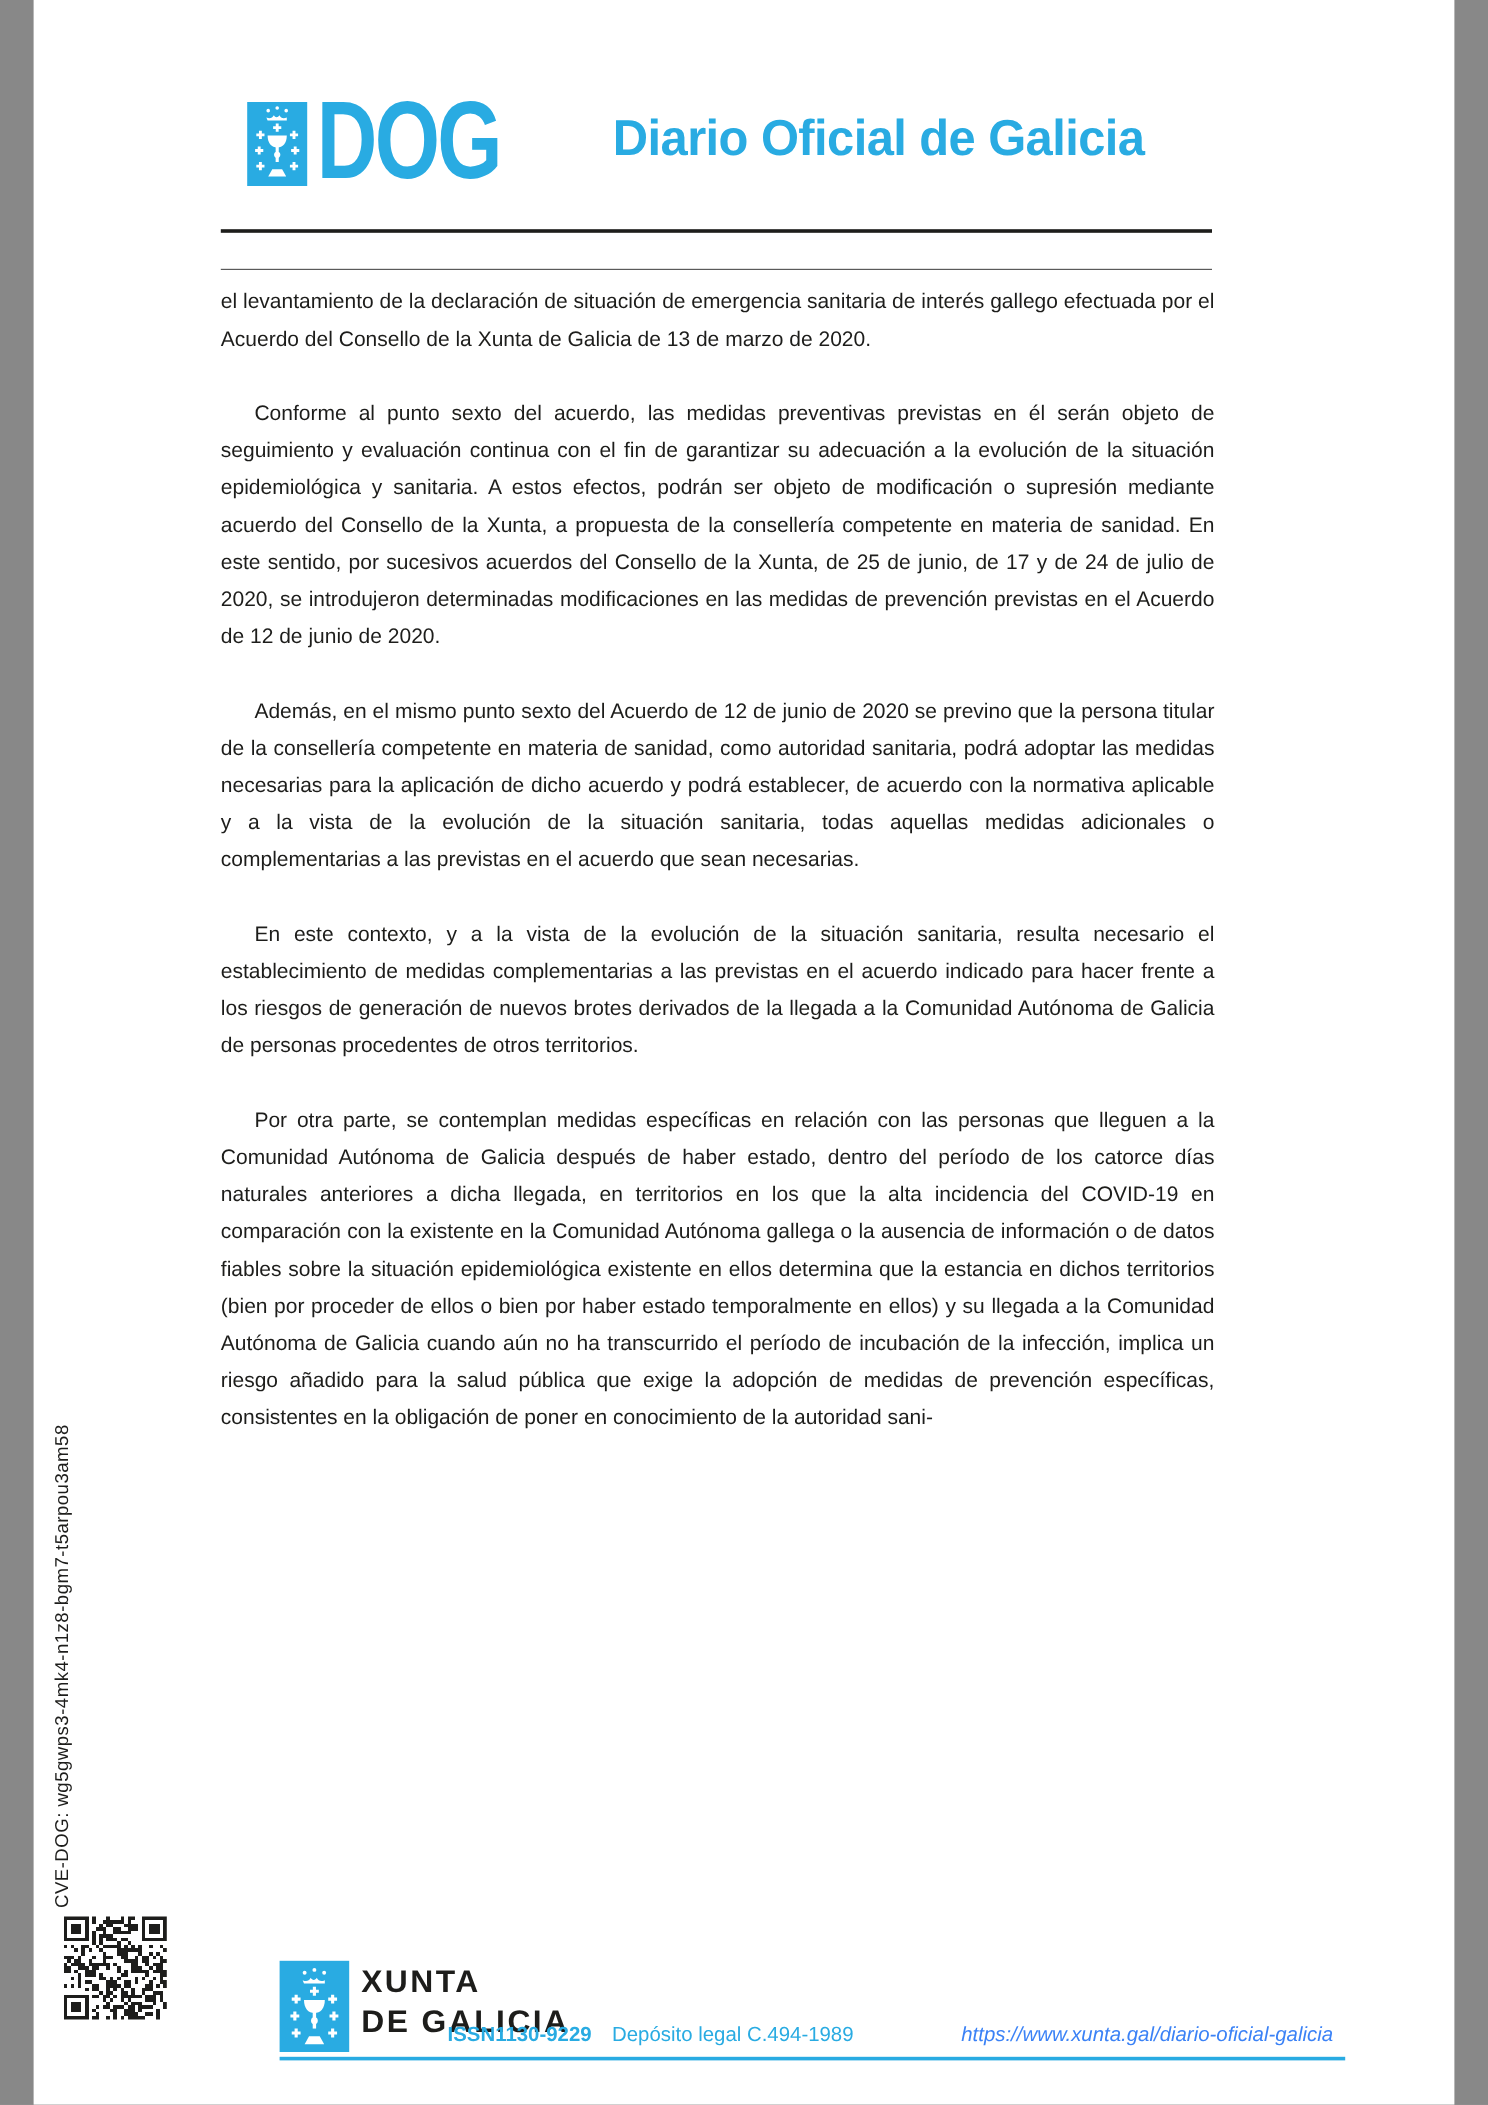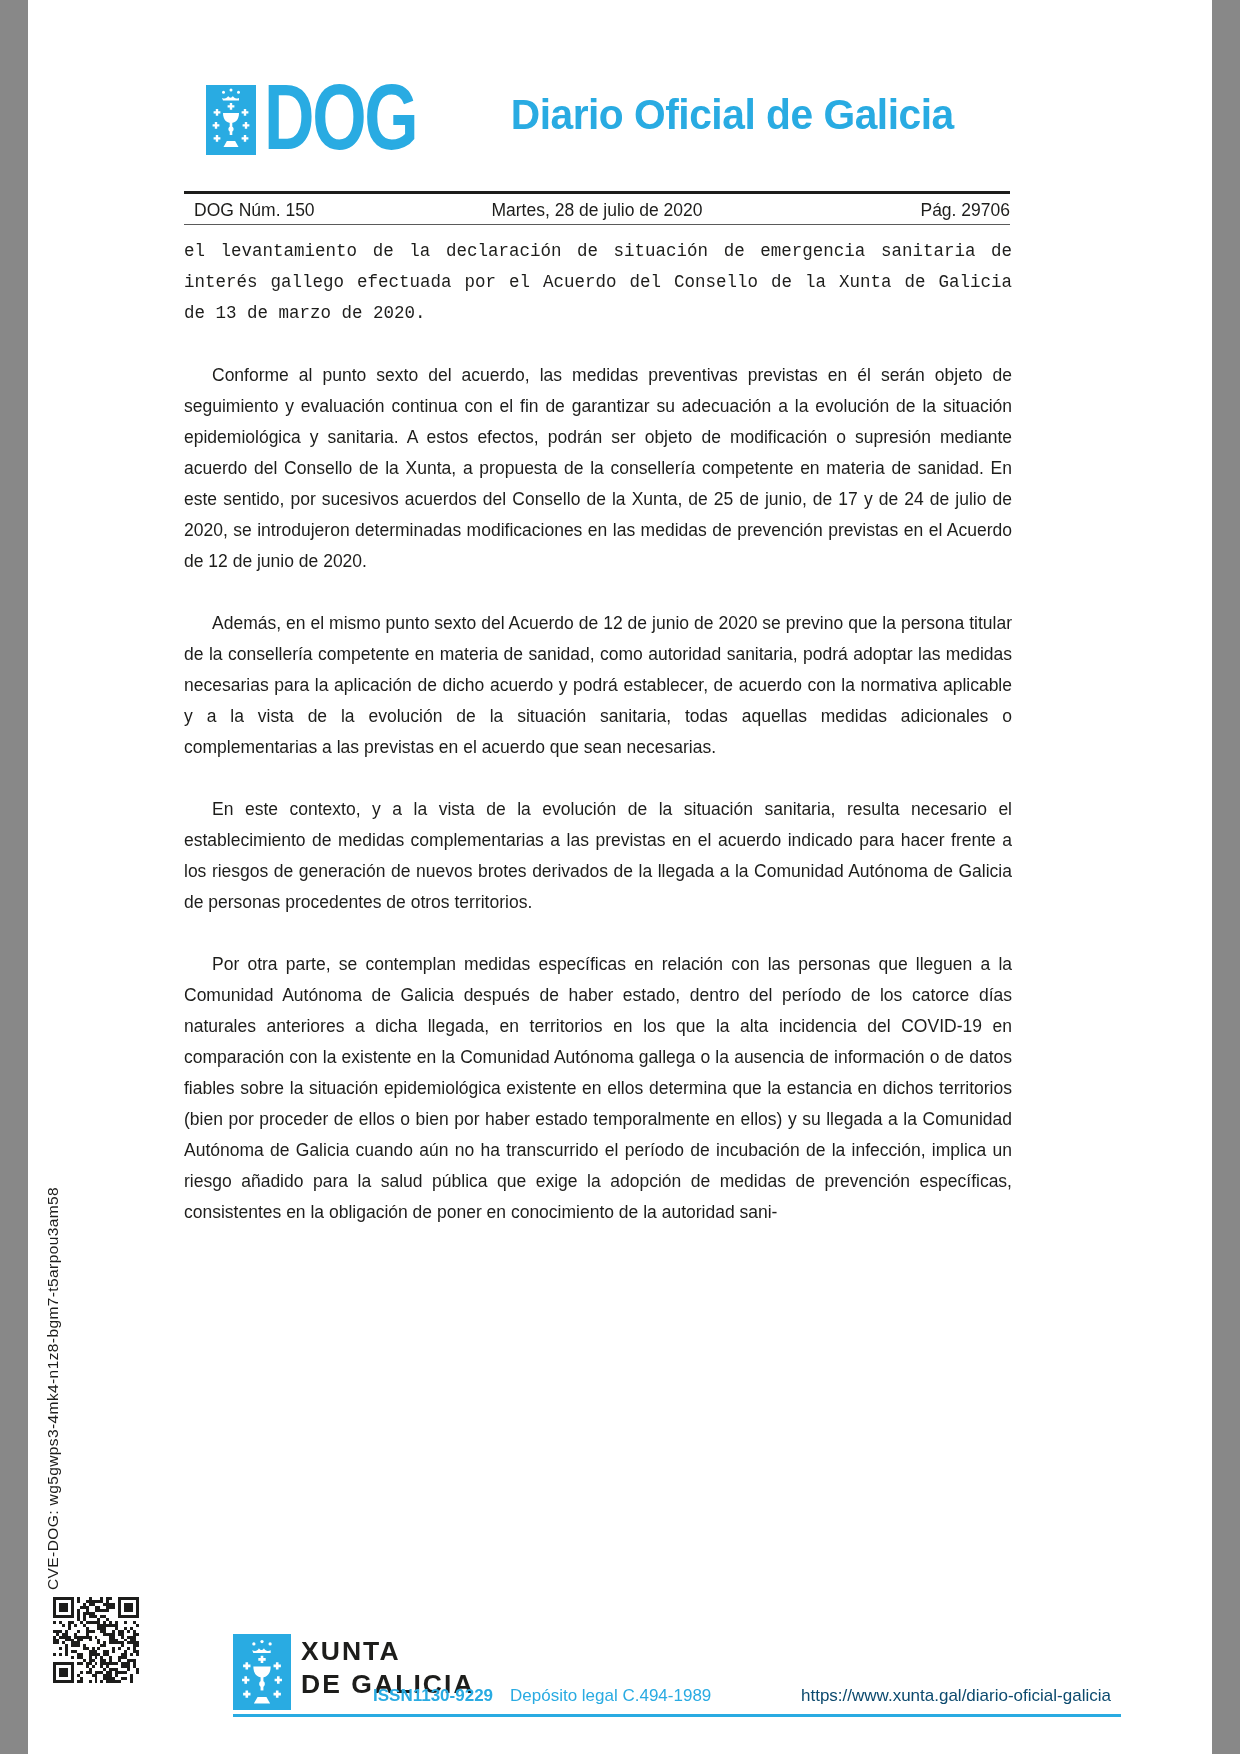--- a/index.html
+++ b/index.html
@@ -37,21 +37,21 @@
   }
   .hb-num{position:absolute;left:10px;}
   .hb-date{position:absolute;left:0;right:0;text-align:center;}
   .hb-page{position:absolute;right:0;}
   
   .body-text{
     position:absolute;left:156px;top:236px;width:828px;
     font-size:17.5px;line-height:31px;text-align:justify;
   }
   .body-text p{margin:0 0 31px 0;text-indent:28px;}
-  .body-text p.cont{text-indent:0;font-family:Liberation Mono, monospace;}
+  .body-text p.cont{text-indent:0;}
   
   .cve{
     position:absolute;left:16px;top:948px;height:642px;
     writing-mode:vertical-rl;transform:rotate(180deg);
     font-size:15.5px;letter-spacing:0.4px;color:#1d1d1b;
     white-space:nowrap;
   }
   
   .qr{position:absolute;left:25px;top:1597px;width:86px;height:86px;}
   .qr svg{display:block;width:100%;height:100%;}
@@ -62,21 +62,21 @@
     letter-spacing:2px;transform:scaleX(1.02);transform-origin:left top;
     white-space:nowrap;
   }
   .footer-meta{
     position:absolute;left:345px;top:1685px;
     font-size:17px;line-height:22px;color:#29abe2;white-space:nowrap;
   }
   .footer-meta span{margin-right:0;}
   .fm-issn{position:absolute;left:0;font-weight:bold;}
   .fm-dep{position:absolute;left:137px;}
-  .fm-url{position:absolute;left:428px;text-decoration:none;color:#0c4a6e;}
+  .fm-url{position:absolute;left:428px;text-decoration:none;color:#3b82f6;font-style:italic;}
   .rule-footer{position:absolute;left:205px;top:1714px;width:888px;height:3px;background:#29abe2;}
 </style>
 </head>
 <body>
 
 <div class="page">
 
   <div class="crest dog-crest">
     <svg viewBox="0 0 50 70" aria-hidden="true">
       <g fill="#ffffff">
@@ -95,25 +95,20 @@
         <rect x="23.7" y="37" width="2.6" height="13"></rect>
         <circle cx="25" cy="44" r="2.6"></circle>
         <path d="M17.5 62 h15 l-3.4 -6 h-8.2 z"></path>
       </g>
     </svg>
   </div>
   <div class="dog-word">DOG</div>
   <div class="masthead-title">Diario Oficial de Galicia</div>
 
   <div class="rule-thick"></div>
-  <div class="header-bar">
-    <span class="hb-num">DOG Núm. 150</span>
-    <span class="hb-date">Martes, 28 de julio de 2020</span>
-    <span class="hb-page">Pág. 29706</span>
-  </div>
   <div class="rule-thin"></div>
 
   <div class="body-text">
     <p class="cont">el levantamiento de la declaración de situación de emergencia sanitaria de interés gallego efectuada por el Acuerdo del Consello de la Xunta de Galicia de 13 de marzo de 2020.</p>
     <p>Conforme al punto sexto del acuerdo, las medidas preventivas previstas en él serán objeto de seguimiento y evaluación continua con el fin de garantizar su adecuación a la evolución de la situación epidemiológica y sanitaria. A estos efectos, podrán ser objeto de modificación o supresión mediante acuerdo del Consello de la Xunta, a propuesta de la consellería competente en materia de sanidad. En este sentido, por sucesivos acuerdos del Consello de la Xunta, de 25 de junio, de 17 y de 24 de julio de 2020, se introdujeron determinadas modificaciones en las medidas de prevención previstas en el Acuerdo de 12 de junio de 2020.</p>
     <p>Además, en el mismo punto sexto del Acuerdo de 12 de junio de 2020 se previno que la persona titular de la consellería competente en materia de sanidad, como autoridad sanitaria, podrá adoptar las medidas necesarias para la aplicación de dicho acuerdo y podrá establecer, de acuerdo con la normativa aplicable y a la vista de la evolución de la situación sanitaria, todas aquellas medidas adicionales o complementarias a las previstas en el acuerdo que sean necesarias.</p>
     <p>En este contexto, y a la vista de la evolución de la situación sanitaria, resulta necesario el establecimiento de medidas complementarias a las previstas en el acuerdo indicado para hacer frente a los riesgos de generación de nuevos brotes derivados de la llegada a la Comunidad Autónoma de Galicia de personas procedentes de otros territorios.</p>
     <p>Por otra parte, se contemplan medidas específicas en relación con las personas que lleguen a la Comunidad Autónoma de Galicia después de haber estado, dentro del período de los catorce días naturales anteriores a dicha llegada, en territorios en los que la alta incidencia del COVID-19 en comparación con la existente en la Comunidad Autónoma gallega o la ausencia de información o de datos fiables sobre la situación epidemiológica existente en ellos determina que la estancia en dichos territorios (bien por proceder de ellos o bien por haber estado temporalmente en ellos) y su llegada a la Comunidad Autónoma de Galicia cuando aún no ha transcurrido el período de incubación de la infección, implica un riesgo añadido para la salud pública que exige la adopción de medidas de prevención específicas, consistentes en la obligación de poner en conocimiento de la autoridad sani-</p>
   </div>
 

